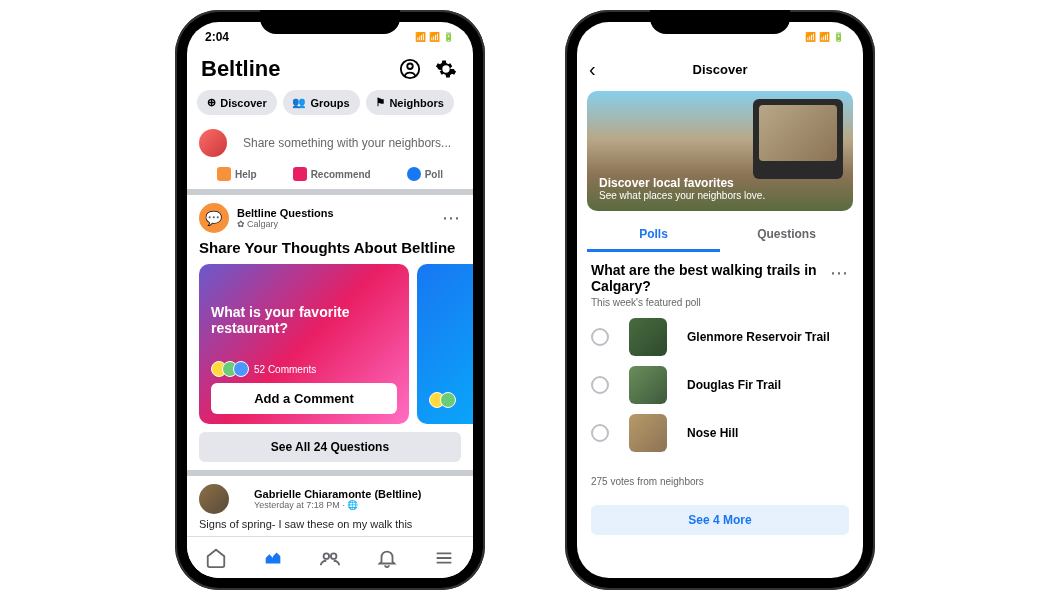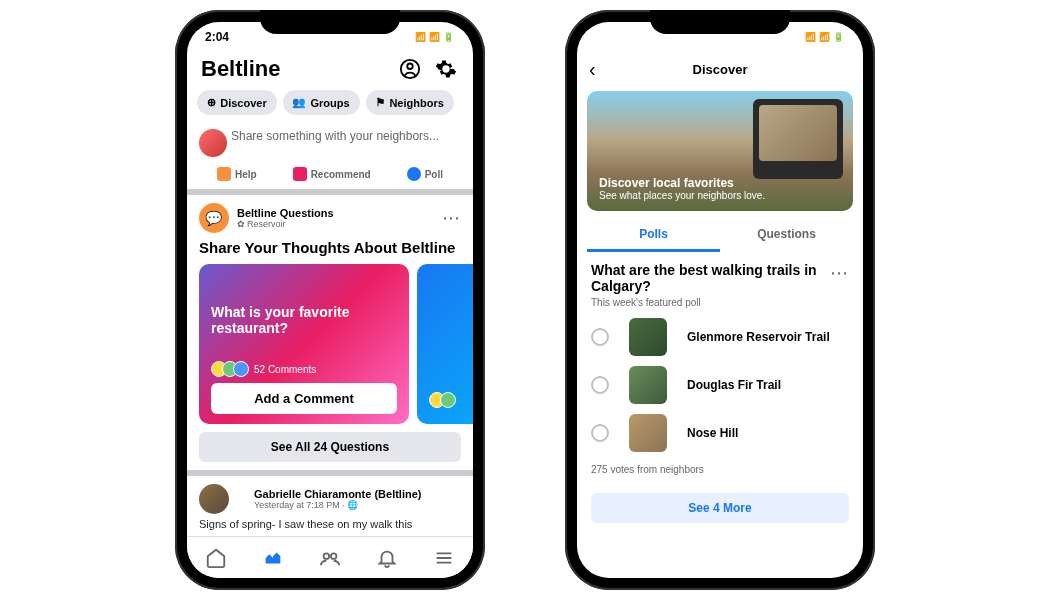--- a/index.html
+++ b/index.html
@@ -70,21 +70,22 @@
     border-radius: 16px;
     padding: 6px 10px;
     font-size: 11px;
     font-weight: 600;
     display: flex;
     align-items: center;
     gap: 4px;
   }
   .composer {
     display: flex;
-    gap: 4px;
+    align-items: center;
+    gap: 16px;
     padding: 6px 12px;
   }
   .avatar-sm {
     width: 28px; height: 28px;
     border-radius: 50%;
     background: linear-gradient(135deg,#ff6b6b,#c93838);
     flex-shrink: 0;
   }
   .composer-input {
     flex: 1;
@@ -222,21 +223,21 @@
   .poll-q { font-size: 14px; font-weight: 700; flex:1;}
   .poll-sub { font-size: 10px; color: #65676b; margin-top: 3px;}
   .poll-options { margin-top: 10px; display:flex; flex-direction:column; gap: 10px;}
   .poll-option { display:flex; align-items:center; gap: 20px;}
   .radio { width: 18px; height: 18px; border: 2px solid #bcc0c4; border-radius: 50%; flex-shrink:0;}
   .opt-img { width: 38px; height: 38px; border-radius: 6px; flex-shrink:0;}
   .oi1 { background: linear-gradient(135deg,#4a6b3f,#2d4a2d);}
   .oi2 { background: linear-gradient(135deg,#6b8e5a,#3d5a3d);}
   .oi3 { background: linear-gradient(135deg,#b89968,#8b7355);}
   .opt-label { font-size: 12px; font-weight: 600;}
-  .votes { font-size: 10px; color: #65676b; margin-top: 12px;}
+  .votes { font-size: 10px; color: #65676b; margin-top: 24px;}
   .see-more {
     margin: 8px 14px;
     background: #e7f0fd;
     color: #1877f2;
     text-align:center;
     padding: 8px;
     border-radius: 6px;
     font-size: 12px;
     font-weight: 600;
   }
@@ -306,21 +307,21 @@
       <div class="composer-action">
         <span class="ca-icon ca-poll"></span>
         <span>Poll</span>
       </div>
     </div>
 
     <div class="post-header">
       <div class="post-avatar">💬</div>
       <div class="post-meta">
         <div class="post-author">Beltline Questions</div>
-        <div class="post-sub">✿ Reservoir</div>
+        <div class="post-sub">✿ Calgary</div>
       </div>
       <div class="more-dots">⋯</div>
     </div>
     <div class="post-title">Share Your Thoughts About Beltline</div>
 
     <div class="cards">
       <div class="card card1">
         <div class="card-q">What is your favorite restaurant?</div>
         <div class="card-comments">
           <div class="stack-avatars">

